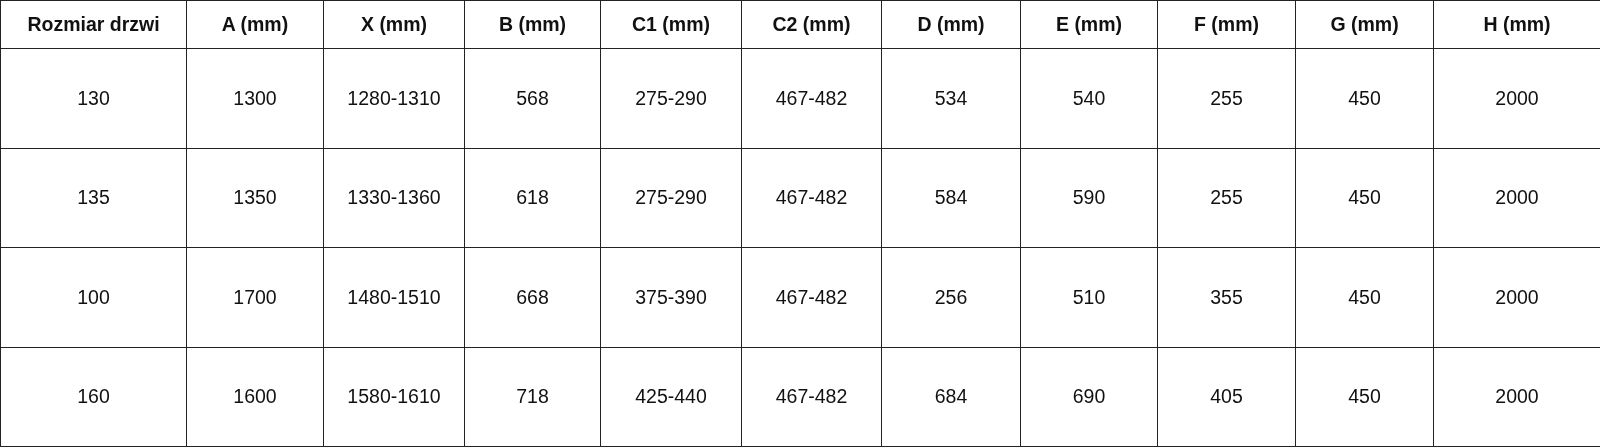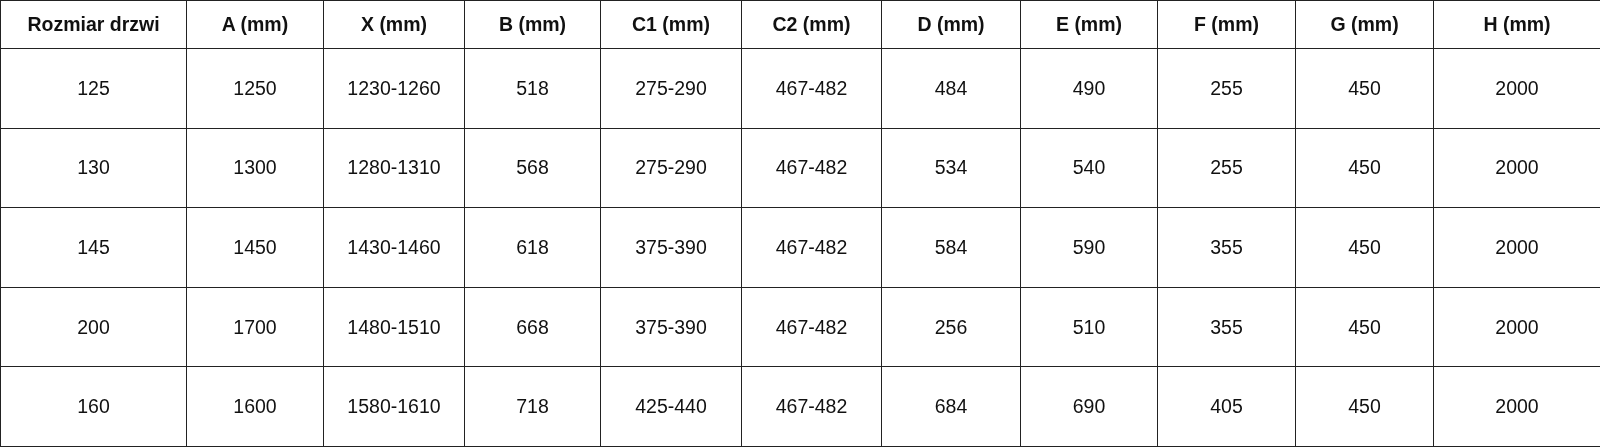--- a/index.html
+++ b/index.html
@@ -85,60 +85,47 @@
           <th>C2 (mm)</th>
           <th>D (mm)</th>
           <th>E (mm)</th>
           <th>F (mm)</th>
           <th>G (mm)</th>
           <th>H (mm)</th>
         </tr>
     </thead>
     <tbody>
         <tr>
-          <td>125</td>
-          <td>1250</td>
-          <td>1230-1260</td>
-          <td>518</td>
-          <td>275-290</td>
-          <td>467-482</td>
-          <td>484</td>
-          <td>490</td>
-          <td>255</td>
-          <td>450</td>
-          <td>2000</td>
-        </tr>
-        <tr>
           <td>130</td>
           <td>1300</td>
           <td>1280-1310</td>
           <td>568</td>
           <td>275-290</td>
           <td>467-482</td>
           <td>534</td>
           <td>540</td>
           <td>255</td>
           <td>450</td>
           <td>2000</td>
         </tr>
         <tr>
-          <td>145</td>
-          <td>1450</td>
-          <td>1430-1460</td>
+          <td>135</td>
+          <td>1350</td>
+          <td>1330-1360</td>
           <td>618</td>
-          <td>375-390</td>
+          <td>275-290</td>
           <td>467-482</td>
           <td>584</td>
           <td>590</td>
-          <td>355</td>
+          <td>255</td>
           <td>450</td>
           <td>2000</td>
         </tr>
         <tr>
-          <td>200</td>
+          <td>100</td>
           <td>1700</td>
           <td>1480-1510</td>
           <td>668</td>
           <td>375-390</td>
           <td>467-482</td>
           <td>256</td>
           <td>510</td>
           <td>355</td>
           <td>450</td>
           <td>2000</td>

